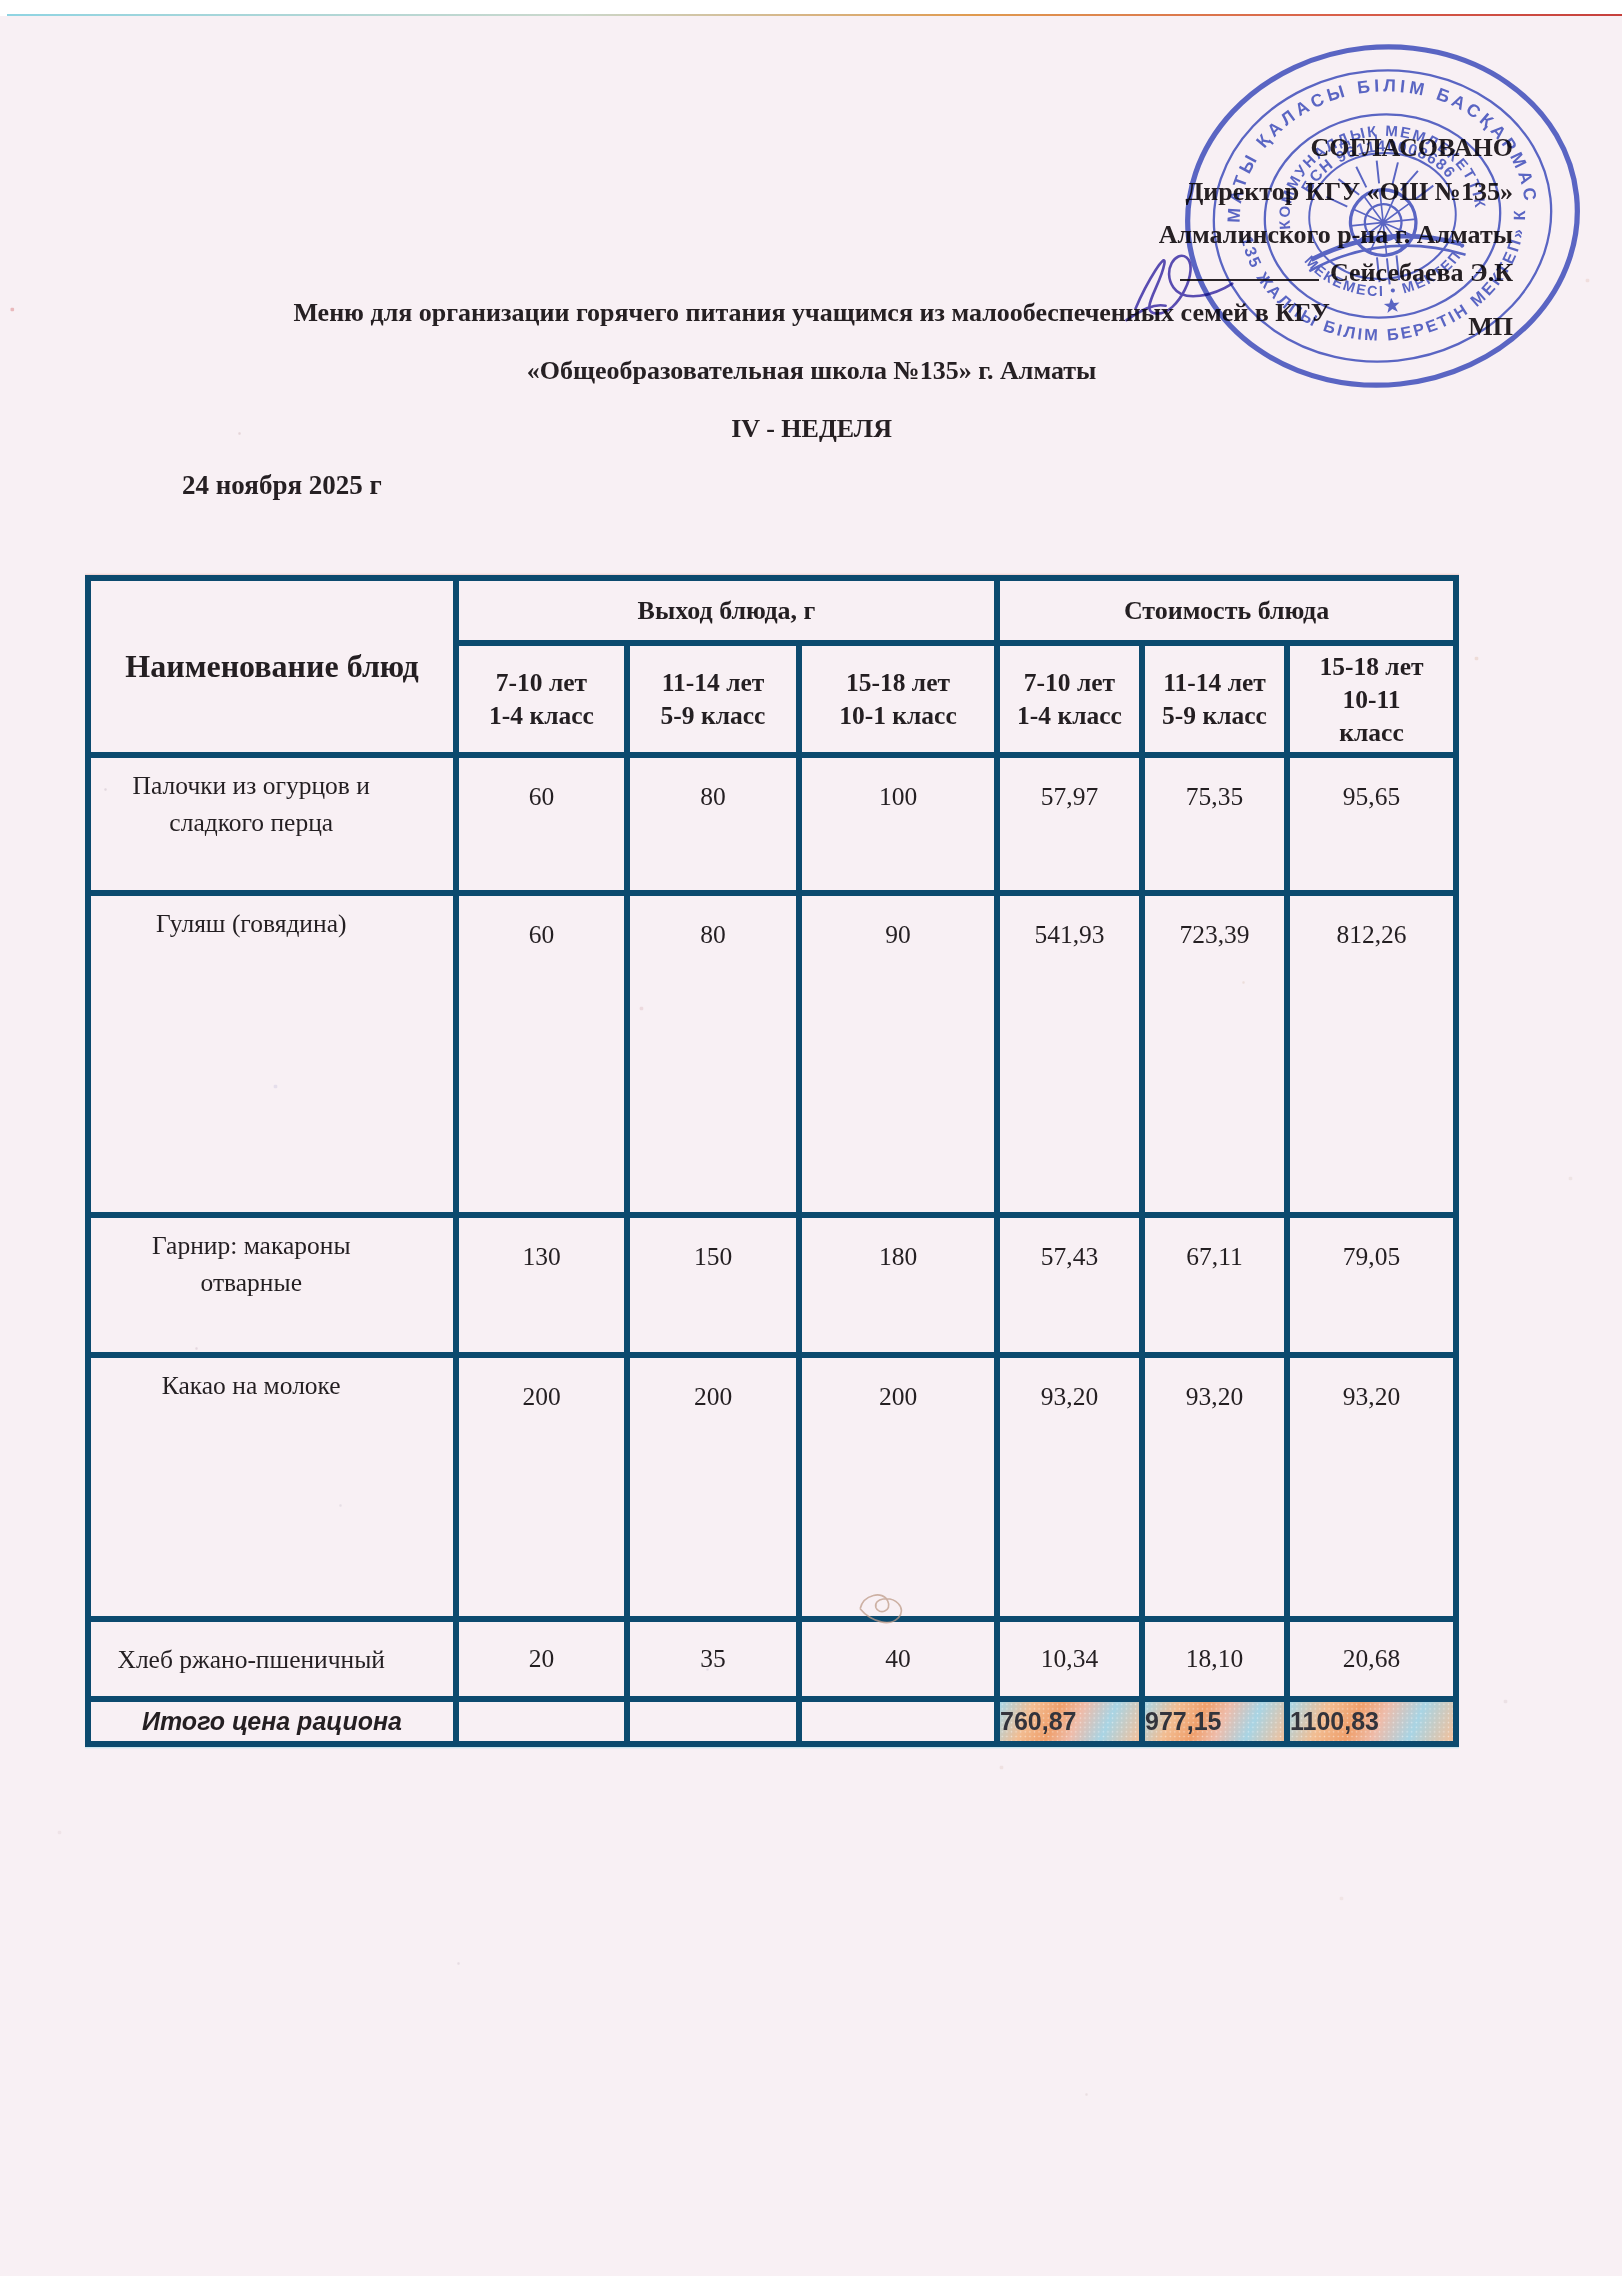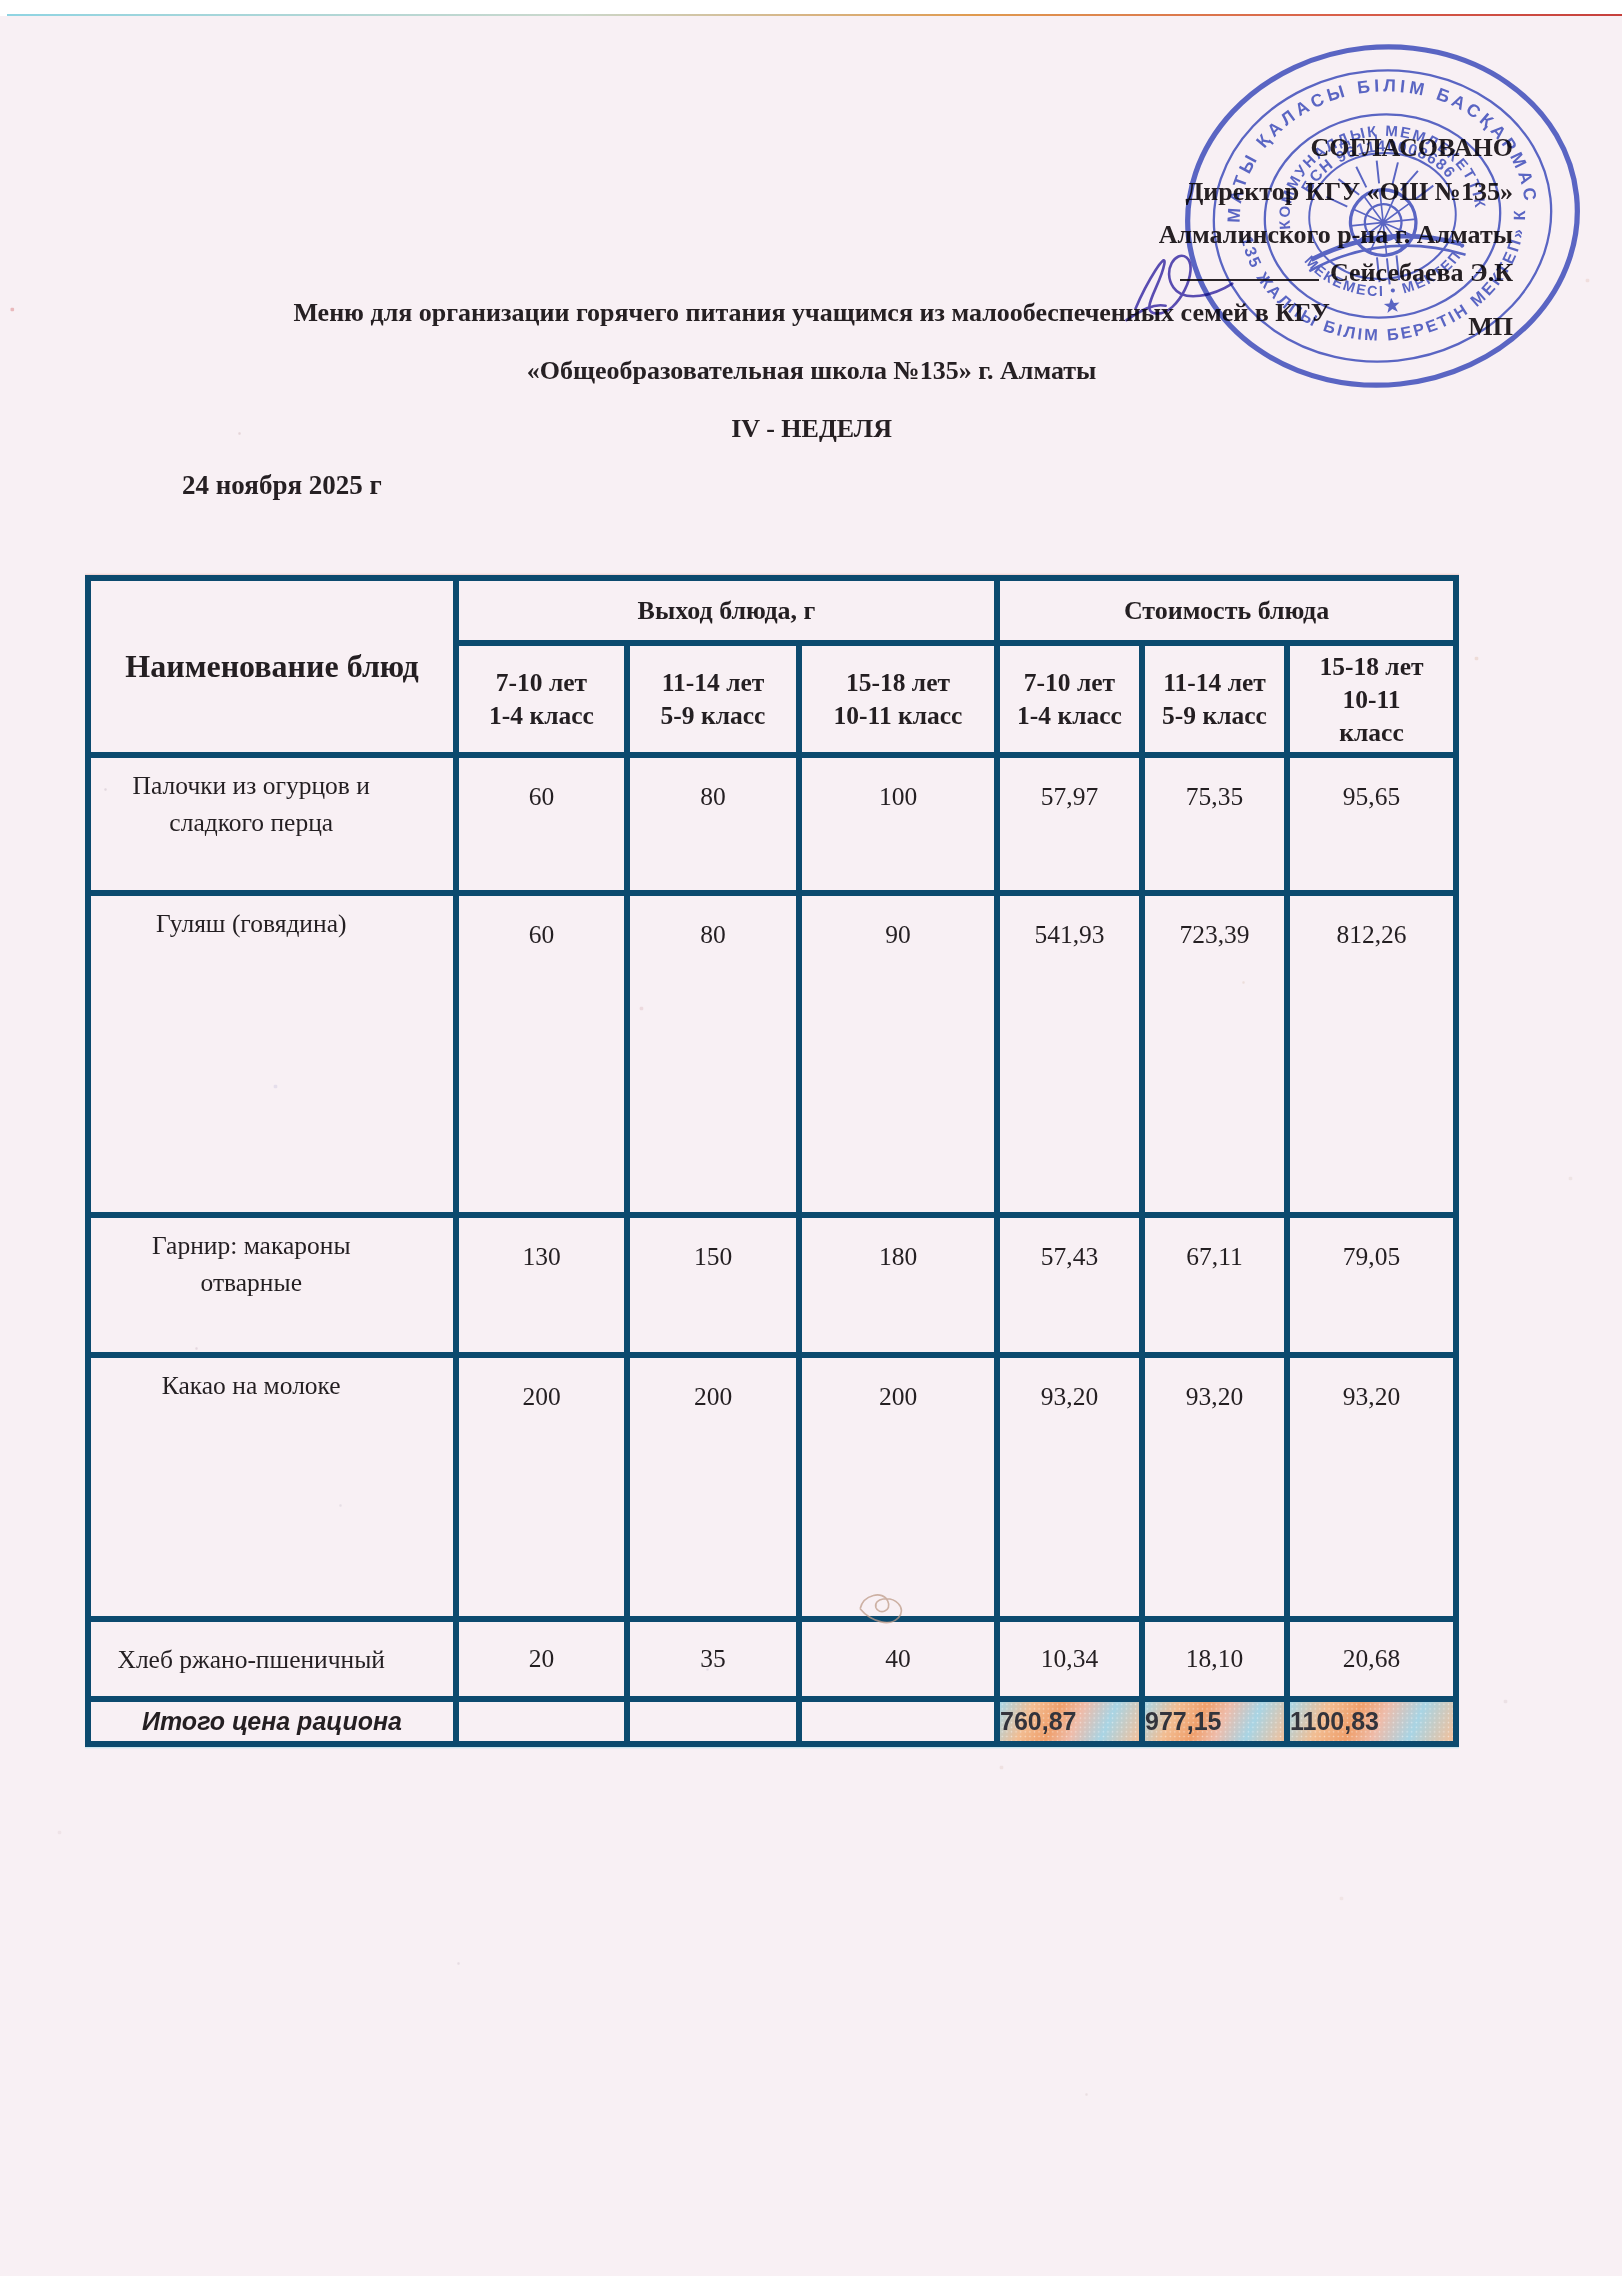--- a/index.html
+++ b/index.html
@@ -91,21 +91,21 @@
   </colgroup>
   <tbody>
       <tr>
     <th class="name-head" rowspan="2">Наименование блюд</th>
     <th class="group-head" colspan="3">Выход блюда, г</th>
     <th class="group-head" colspan="3">Стоимость блюда</th>
   </tr>
   <tr>
     <th class="sub-head"><span>7-10 лет</span><br><span>1-4 класс</span></th>
     <th class="sub-head"><span>11-14 лет</span><br><span>5-9 класс</span></th>
-    <th class="sub-head"><span>15-18 лет</span><br><span>10-11 класс</span></th>
+    <th class="sub-head"><span>15-18 лет</span><br><span>10-1 класс</span></th>
     <th class="sub-head"><span>7-10 лет</span><br><span>1-4 класс</span></th>
     <th class="sub-head"><span>11-14 лет</span><br><span>5-9 класс</span></th>
     <th class="sub-head"><span>15-18 лет</span><br><span>10-11</span><br><span>класс</span></th>
   </tr>
   <tr class="r1">
     <td class="name">Палочки из огурцов и сладкого перца</td>
     <td class="num">60</td>
     <td class="num">80</td>
     <td class="num">100</td>
     <td class="num">57,97</td>

